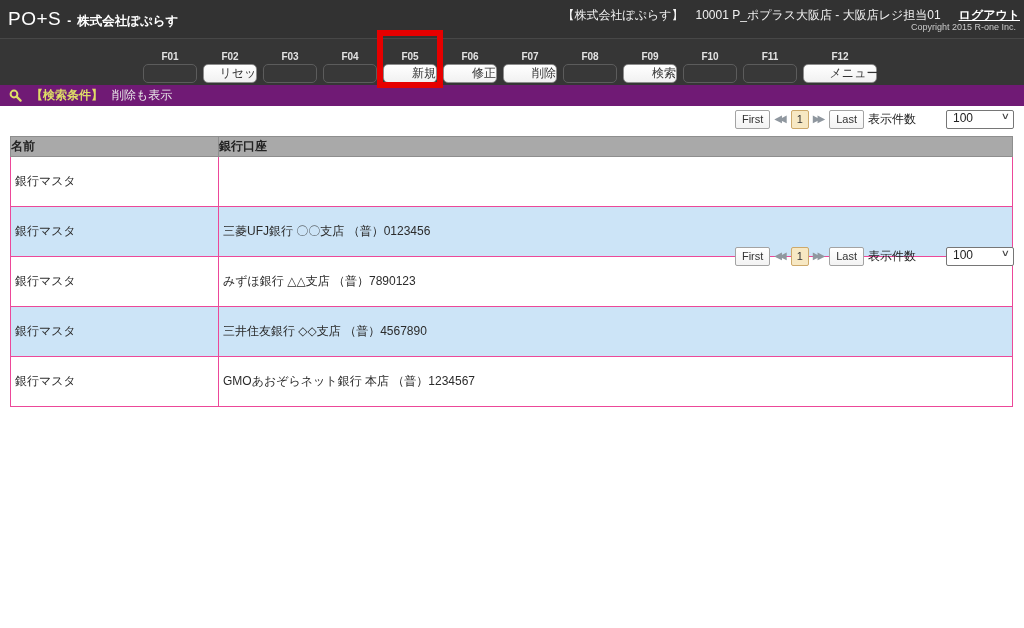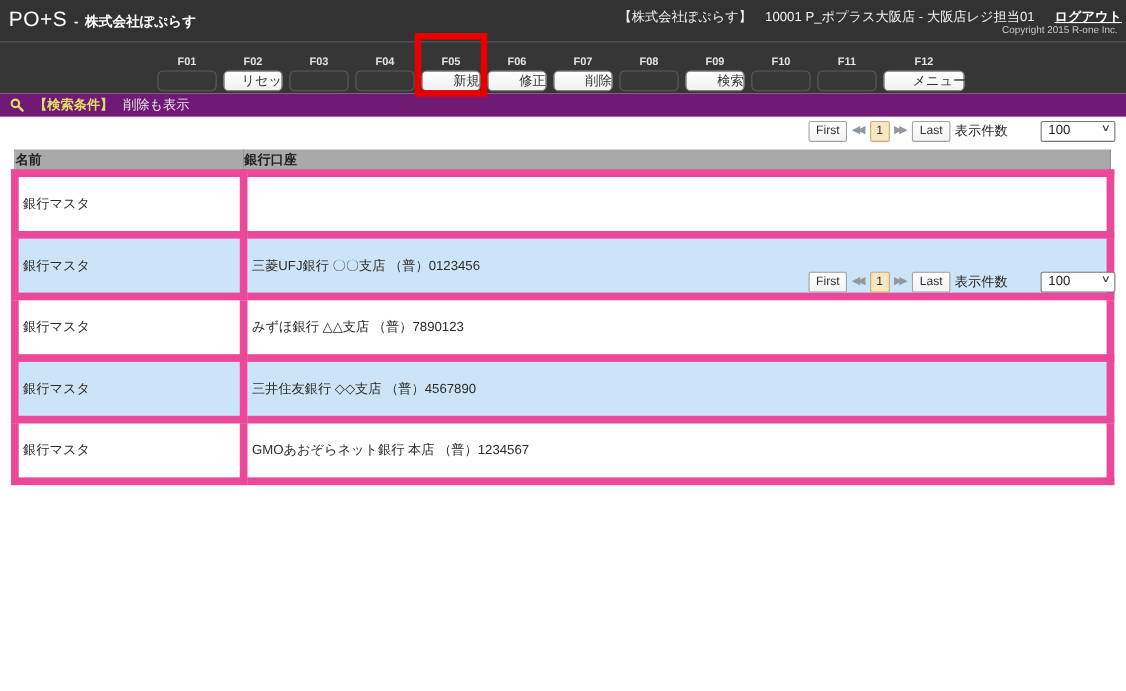--- a/index.html
+++ b/index.html
@@ -105,21 +105,21 @@
     position: absolute; left: 10px; top: 136px; width: 1003px;
     border-collapse: collapse; table-layout: fixed;
     font-size: 12px; color: #2b2b2b;
     border: 1px solid #8e8e8e;
   }
   .list-table th {
     background: #a9a9a9; color: #222; font-weight: bold;
     height: 20px; border: 1px solid #8e8e8e; text-align: left;
   }
   .list-table td {
-    height: 16px; border: 7px solid #ec4899; padding: 16px 4px;
+    height: 16px; border: 1px solid #ec4899; padding: 16px 4px;
     overflow: hidden; white-space: nowrap; background: #ffffff;
   }
   .list-table tr.alt td { background: #cce4f7; }
   .list-table tr { cursor: pointer; }
 </style>
 </head>
 <body>
 
 <div id="stage">
 

